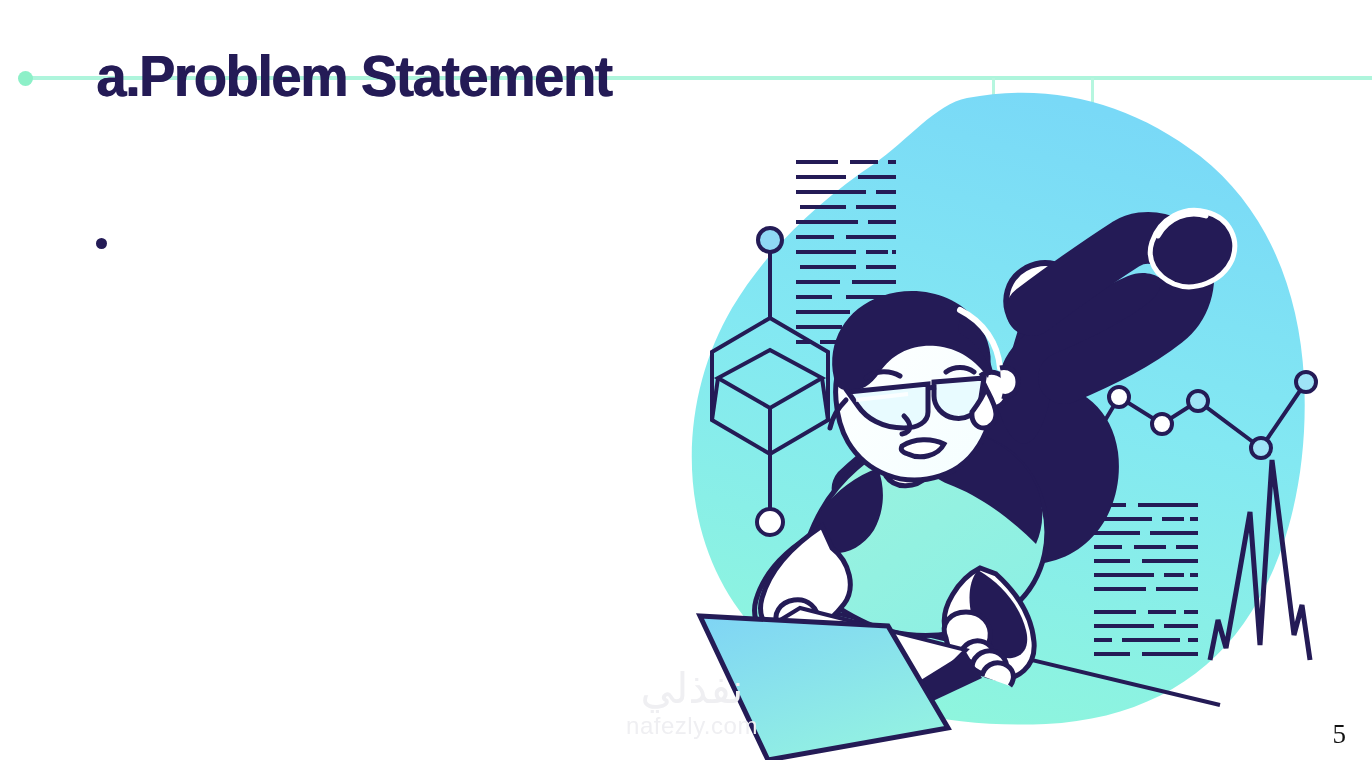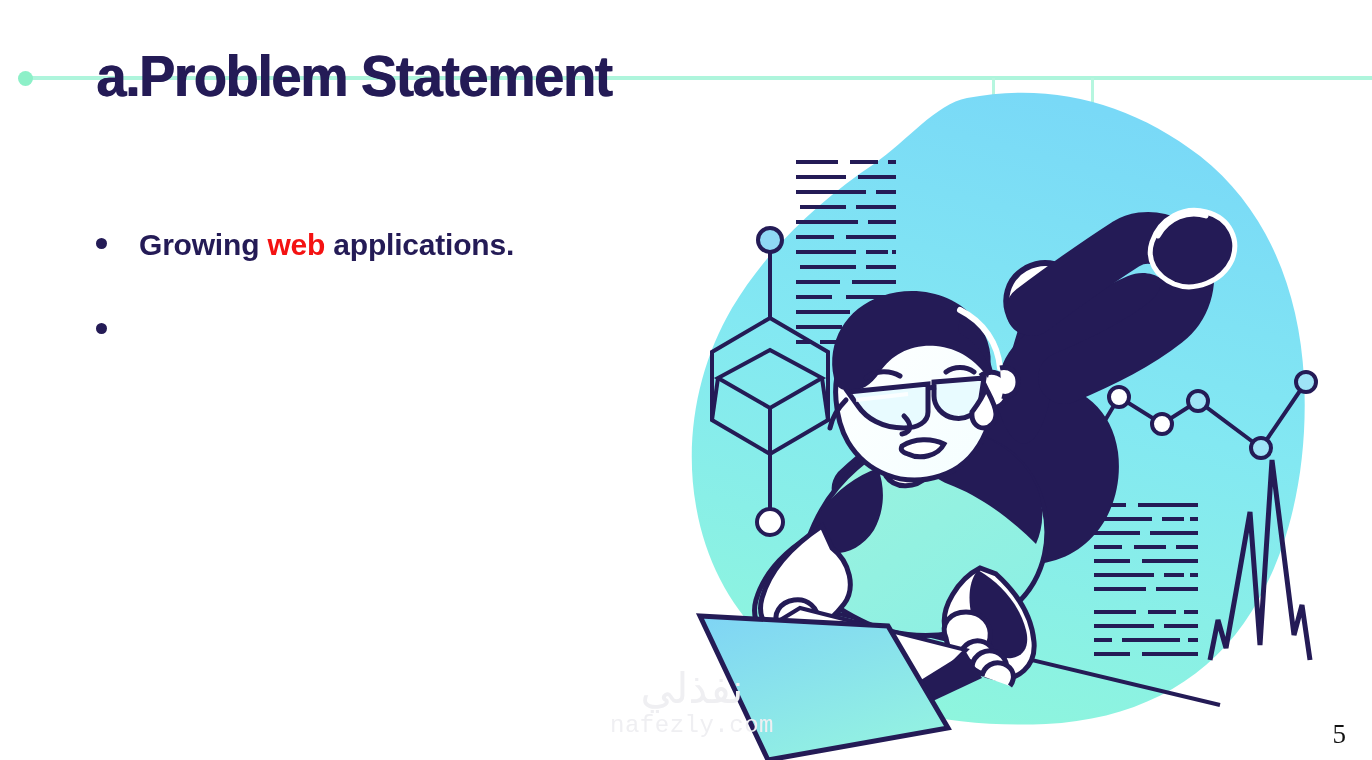--- a/index.html
+++ b/index.html
@@ -115,21 +115,21 @@
     pointer-events: none;
   }
   .wm-ar {
     font-family: "DejaVu Sans", sans-serif;
     font-size: 42px;
     color: #EFEFF2;
     line-height: 1;
     letter-spacing: 2px;
   }
   .wm-en {
-    font-family: Liberation Mono, monospace;
+    font-family: Liberation Sans, sans-serif;
     font-size: 24px;
     color: #EFEFF2;
     line-height: 1.2;
     letter-spacing: 0.5px;
     margin-top: 2px;
     text-align: center;
   }
 
   
   .page-num {
@@ -148,26 +148,20 @@
 
   <div class="header-rule"></div>
   <div class="header-dot"></div>
   <div class="vline vline-1"></div>
   <div class="vline vline-2"></div>
 
   <div class="title">a.Problem Statement</div>
 
   <div class="bullets">
 
-    <div class="bullet-row">
-      <span class="bullet-dot"></span>
-      <div class="bullet-text">
-        <span>Growing </span><span class="hl">web</span><span> applications.</span>
-      </div>
-    </div>
 
 
 
     <div class="bullet-row">
       <span class="bullet-dot"></span>
     </div>
 
   </div>
 
   <div class="illus">

